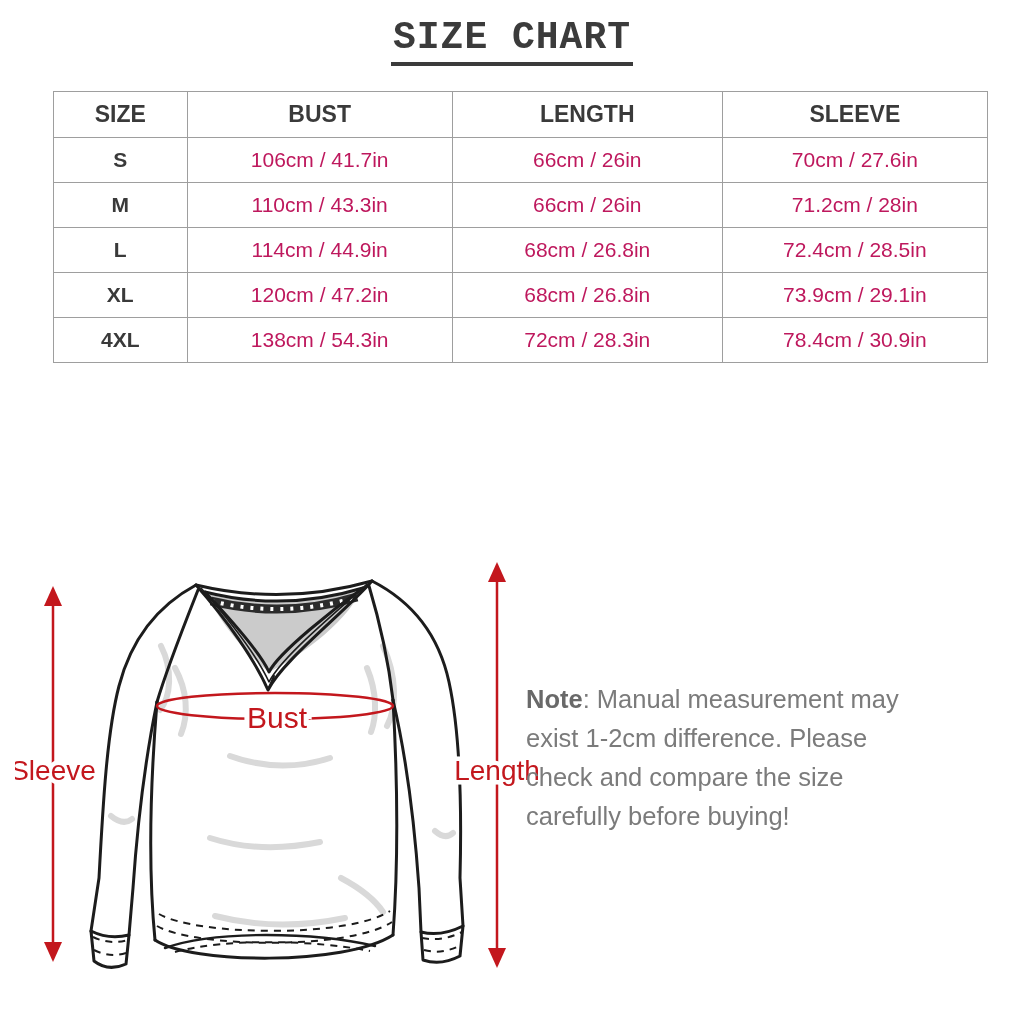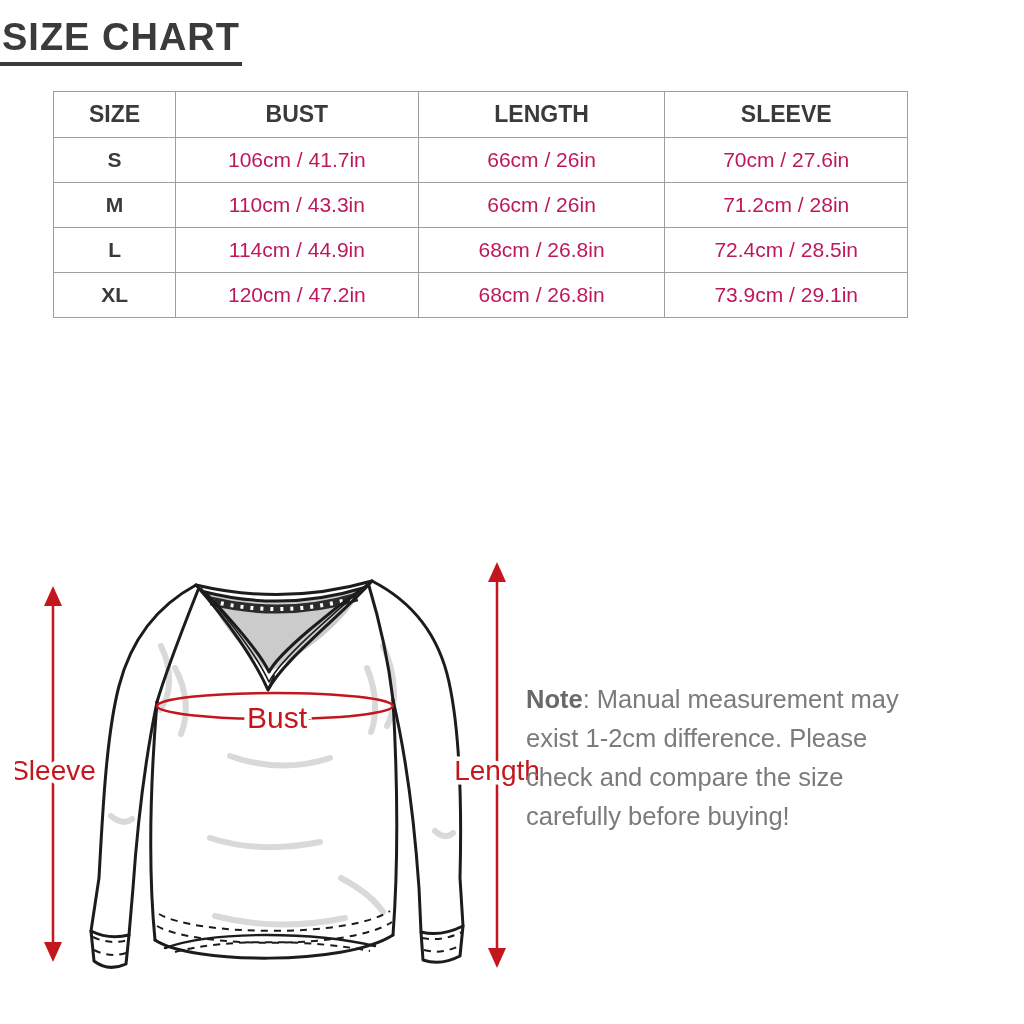--- a/index.html
+++ b/index.html
@@ -7,32 +7,34 @@
   body {
     width: 1024px; height: 1024px;
     position: relative;
     font-family: "Liberation Sans", sans-serif;
     overflow: hidden;
   }
 
   
   .title-wrap {
     position: absolute; top: 16px; left: 0; right: 0;
+    text-align: center;
+    font-family: Liberation Mono, monospace;
   }
   .title {
     display: inline-block;
     font-size: 38px; font-weight: bold;
     color: #3b3b3b; letter-spacing: 1px;
     border-bottom: 4px solid #3b3b3b;
     padding: 0 2px 3px 2px;
   }
 
   
   .size-table {
-    position: absolute; left: 53px; top: 91px; width: 855px;
+    position: absolute; left: 53px; top: 91px; width: 935px;
     border-collapse: collapse; table-layout: fixed;
   }
   .size-table th, .size-table td {
     border: 1px solid #9e9e9e;
     text-align: center; vertical-align: middle;
     height: 45px;
   }
   .size-table th {
     height: 46px;
     font-size: 23px; font-weight: bold; color: #3a3a3a;
@@ -92,20 +94,26 @@
       <td class="size-col">L</td>
       <td>114cm / 44.9in</td>
       <td>68cm / 26.8in</td>
       <td>72.4cm / 28.5in</td>
     </tr>
     <tr>
       <td class="size-col">XL</td>
       <td>120cm / 47.2in</td>
       <td>68cm / 26.8in</td>
       <td>73.9cm / 29.1in</td>
+    </tr>
+    <tr>
+      <td class="size-col">4XL</td>
+      <td>138cm / 54.3in</td>
+      <td>72cm / 28.3in</td>
+      <td>78.4cm / 30.9in</td>
     </tr>
   </tbody>
 </table>
 
 <svg class="diagram" viewBox="0 0 525 470" xmlns="http://www.w3.org/2000/svg">
 
   <g stroke="#d9d9d9" stroke-width="6" fill="none" stroke-linecap="round">
     <path d="M146,98 C158,122 156,148 145,162"></path>
     <path d="M160,120 C172,142 174,166 166,186"></path>
     <path d="M368,98 C382,128 382,160 372,178"></path>

